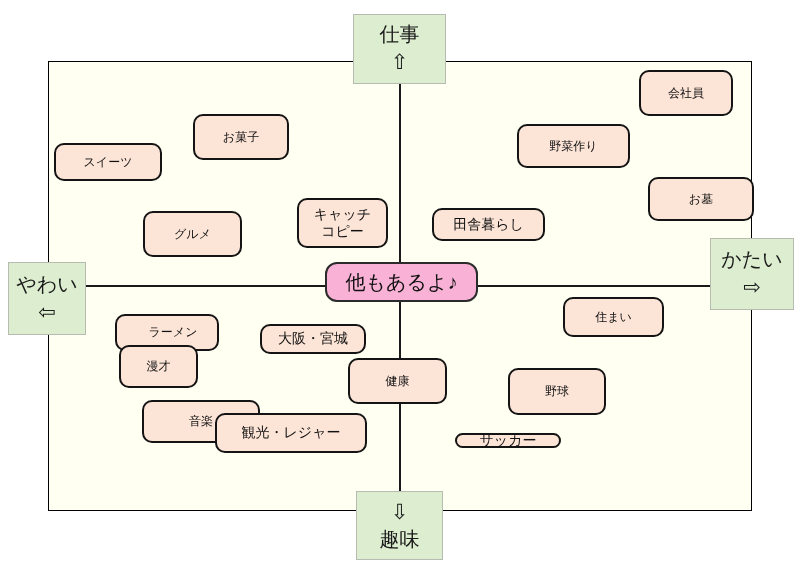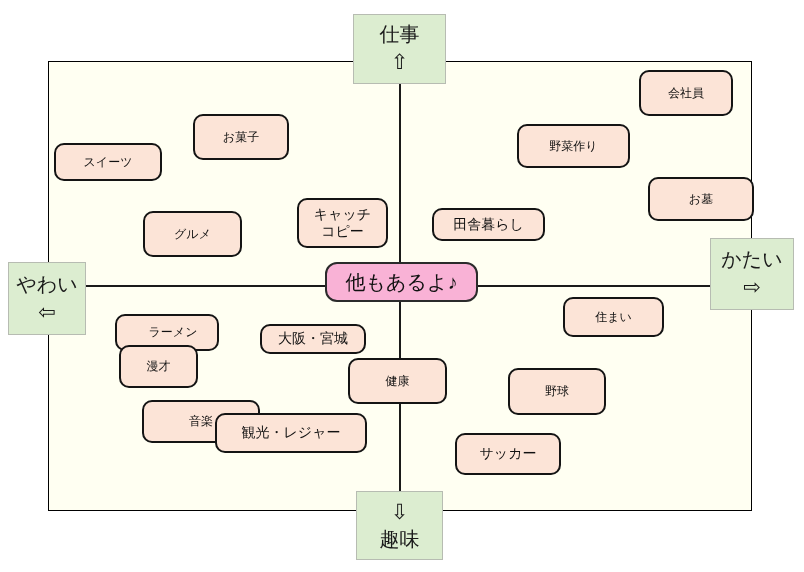--- a/index.html
+++ b/index.html
@@ -125,16 +125,16 @@
 コピー</div>
       <div class="tag small" style="left: 432px; top: 208px; width: 113px; height: 33px;">田舎暮らし</div>
       <div class="tag" style="left: 563px; top: 297px; width: 101px; height: 40px;">住まい</div>
       <div class="tag" style="left: 115px; top: 314px; width: 104px; height: 37px; padding-left: 16px;">ラーメン</div>
       <div class="tag small" style="left: 260px; top: 324px; width: 106px; height: 30px;">大阪・宮城</div>
       <div class="tag" style="left: 119px; top: 345px; width: 79px; height: 43px;">漫才</div>
       <div class="tag" style="left: 348px; top: 358px; width: 99px; height: 46px;">健康</div>
       <div class="tag" style="left: 508px; top: 368px; width: 98px; height: 47px;">野球</div>
       <div class="tag" style="left: 107px; top: 400px; width: 118px; height: 43px; margin-left: 35px;">音楽</div>
       <div class="tag small" style="left: 215px; top: 413px; width: 152px; height: 40px; text-align: right;">観光・レジャー</div>
-      <div class="tag small" style="left: 455px; top: 433px; width: 106px; height: 42px;">サッカー</div>
+      <div class="tag small" style="left: 455px; top: 433px; width: 106px; height: 15px;">サッカー</div>
     </div>
 
 </div>
 
 </body></html>

